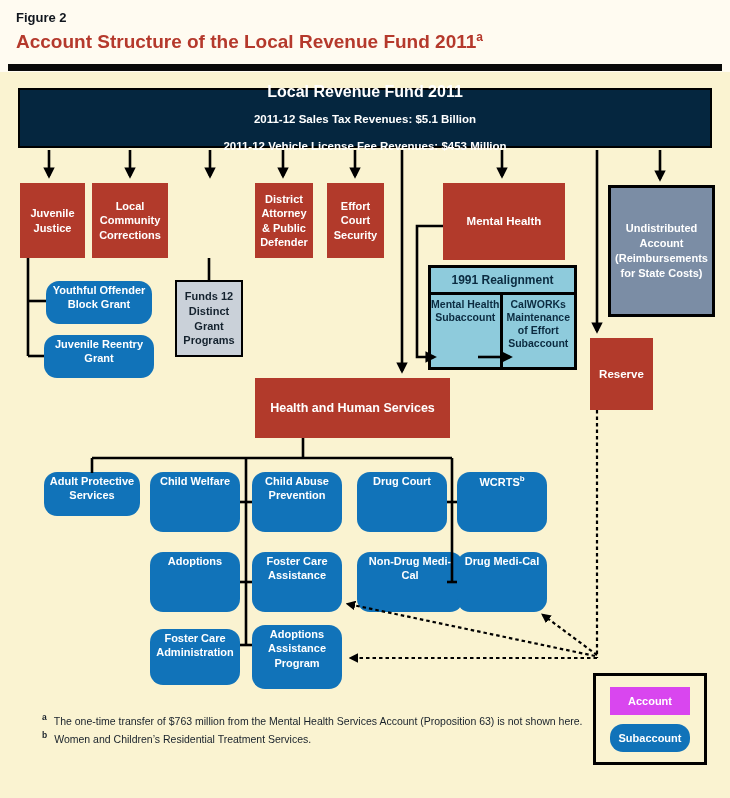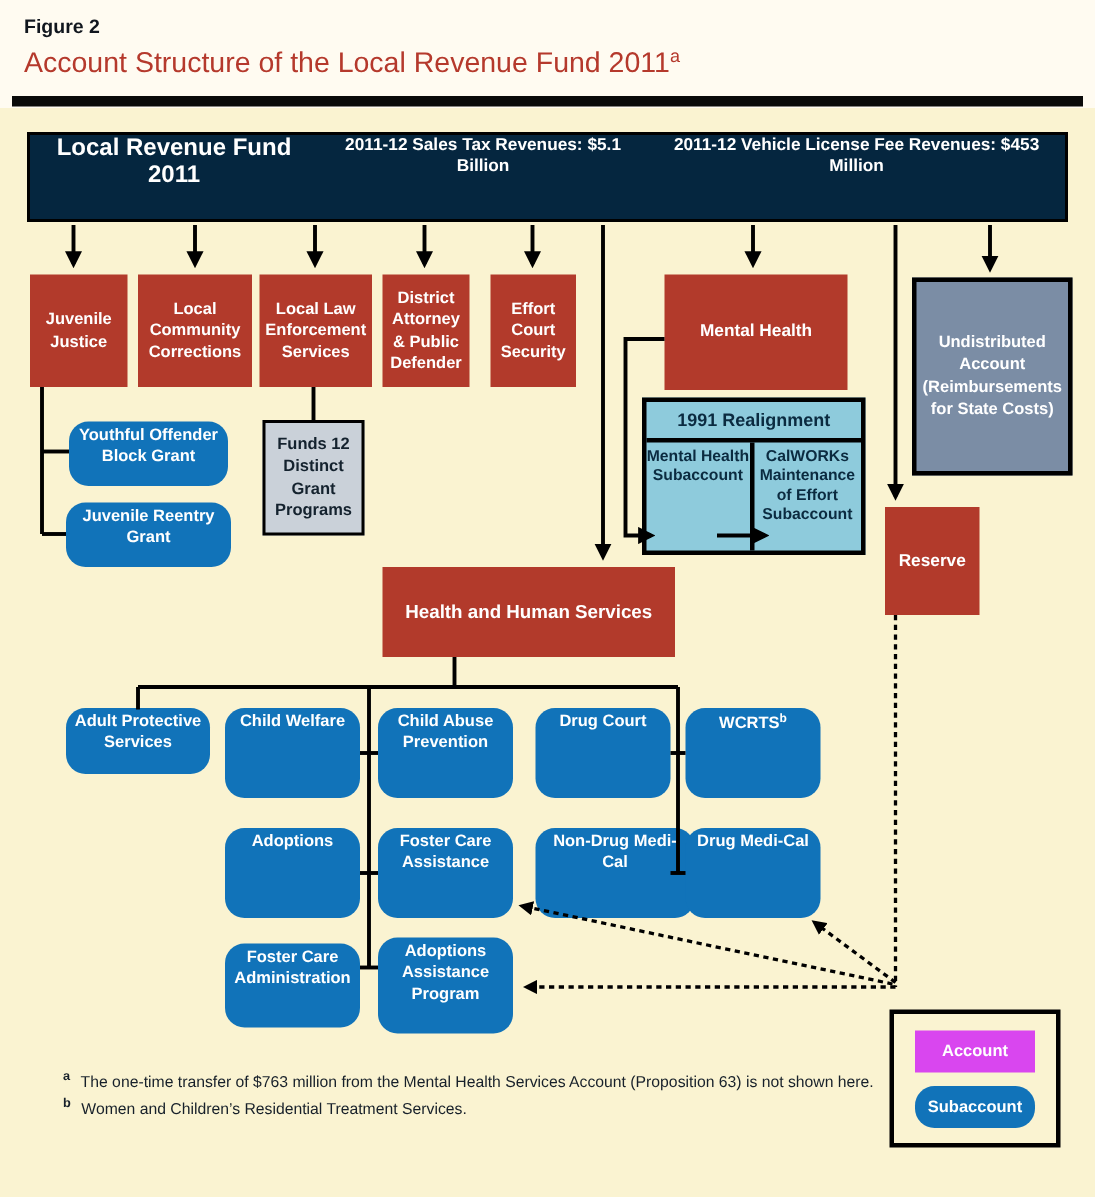--- a/index.html
+++ b/index.html
@@ -1,25 +1,25 @@
 <!DOCTYPE html>
 <html><head>
 <meta charset="utf-8">
 <style>
   html,body{margin:0;padding:0;}
   body{font-family:"Liberation Sans","DejaVu Sans",sans-serif;}
   .page{position:relative;width:730px;height:798px;background:#FFFBF1;overflow:hidden;}
   .abs{position:absolute;box-sizing:border-box;}
   .diagram-bg{left:0;top:72px;width:730px;height:726px;background:#FAF3D1;}
   .fig-label{left:16px;top:10px;font-size:13px;font-weight:700;color:#11161e;}
-  .fig-title{left:16px;top:30px;font-size:19px;font-weight:400;color:#B5392C;text-align:right;}
+  .fig-title{left:16px;top:30px;font-size:19px;font-weight:700;color:#B5392C;text-align:right;}
   .fig-title sup{font-size:12px;}
   .title-rule{left:8px;top:64px;width:714px;height:7px;background:#0a0a0a;}
   .header-box{left:18px;top:88px;width:694px;height:60px;background:#05263F;border:2px solid #000;
-    color:#fff;text-align:center;display:flex;flex-direction:row;justify-content:center;gap:1px;}
+    color:#fff;text-align:center;display:flex;flex-direction:column;justify-content:center;gap:12px;}
   .header-box .h-title{font-size:16px;font-weight:700;line-height:1.1;}
   .header-box .h-sub{font-size:11.5px;font-weight:700;line-height:1.25;}
   .red-box{background:#B23A2B;color:#fff;display:flex;align-items:center;justify-content:center;
     text-align:center;font-size:11px;font-weight:700;line-height:1.3;padding:2px 3px;}
   .pill{background:#1173B9;color:#fff;border-radius:13px;display:flex;align-items:flex-start;justify-content:center;
     text-align:center;font-size:11px;font-weight:700;line-height:1.3;padding:2px 4px;}
   .slate-box{background:#7B8DA5;border:3px solid #000;color:#fff;display:flex;align-items:center;justify-content:flex-end;
     text-align:center;font-size:11px;font-weight:700;line-height:1.35;padding:2px 4px;}
   .gray-box{background:#CAD1D9;border:2.5px solid #000;color:#14222e;display:flex;align-items:center;justify-content:center;
     text-align:center;font-size:11px;font-weight:700;line-height:1.35;padding:2px 3px;}
@@ -102,23 +102,20 @@
       <line x1="597" y1="655" x2="543" y2="615" marker-end="url(#ah)"></line>
     </g>
   </svg>
 
   <div class="abs red-box node" style="left:20px;top:183px;width:65px;height:75px;">
       <span>Juvenile Justice</span>
     </div>
   <div class="abs red-box node" style="left:92px;top:183px;width:76px;height:75px;">
       <span>Local Community Corrections</span>
     </div>
-  <div class="abs red-box node" style="left:173px;top:183px;width:75px;height:75px;">
-      <span>Local Law Enforcement Services</span>
-    </div>
   <div class="abs red-box node" style="left:255px;top:183px;width:58px;height:75px;">
       <span>District Attorney &amp; Public Defender</span>
     </div>
   <div class="abs red-box node" style="left:327px;top:183px;width:57px;height:75px;">
       <span>Effort Court Security</span>
     </div>
   <div class="abs red-box node" style="left:443px;top:183px;width:122px;height:77px;font-size:11.5px;">
       <span>Mental Health</span>
     </div>
 

